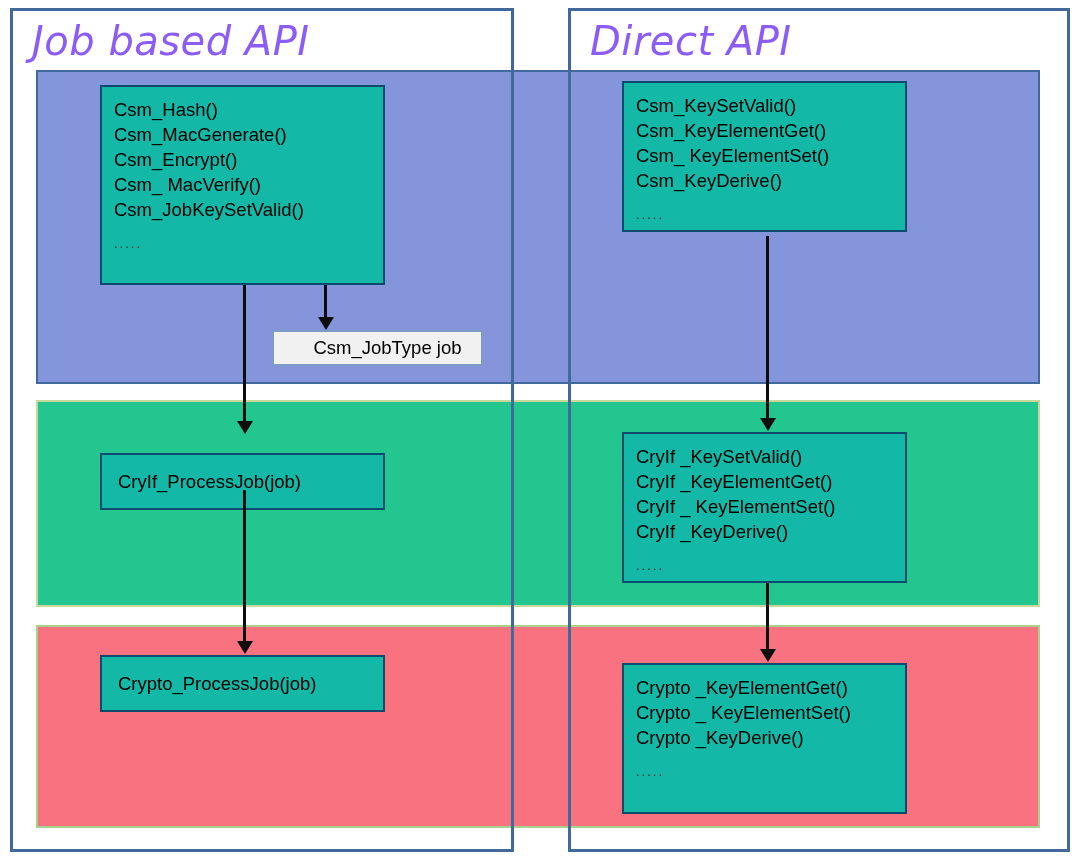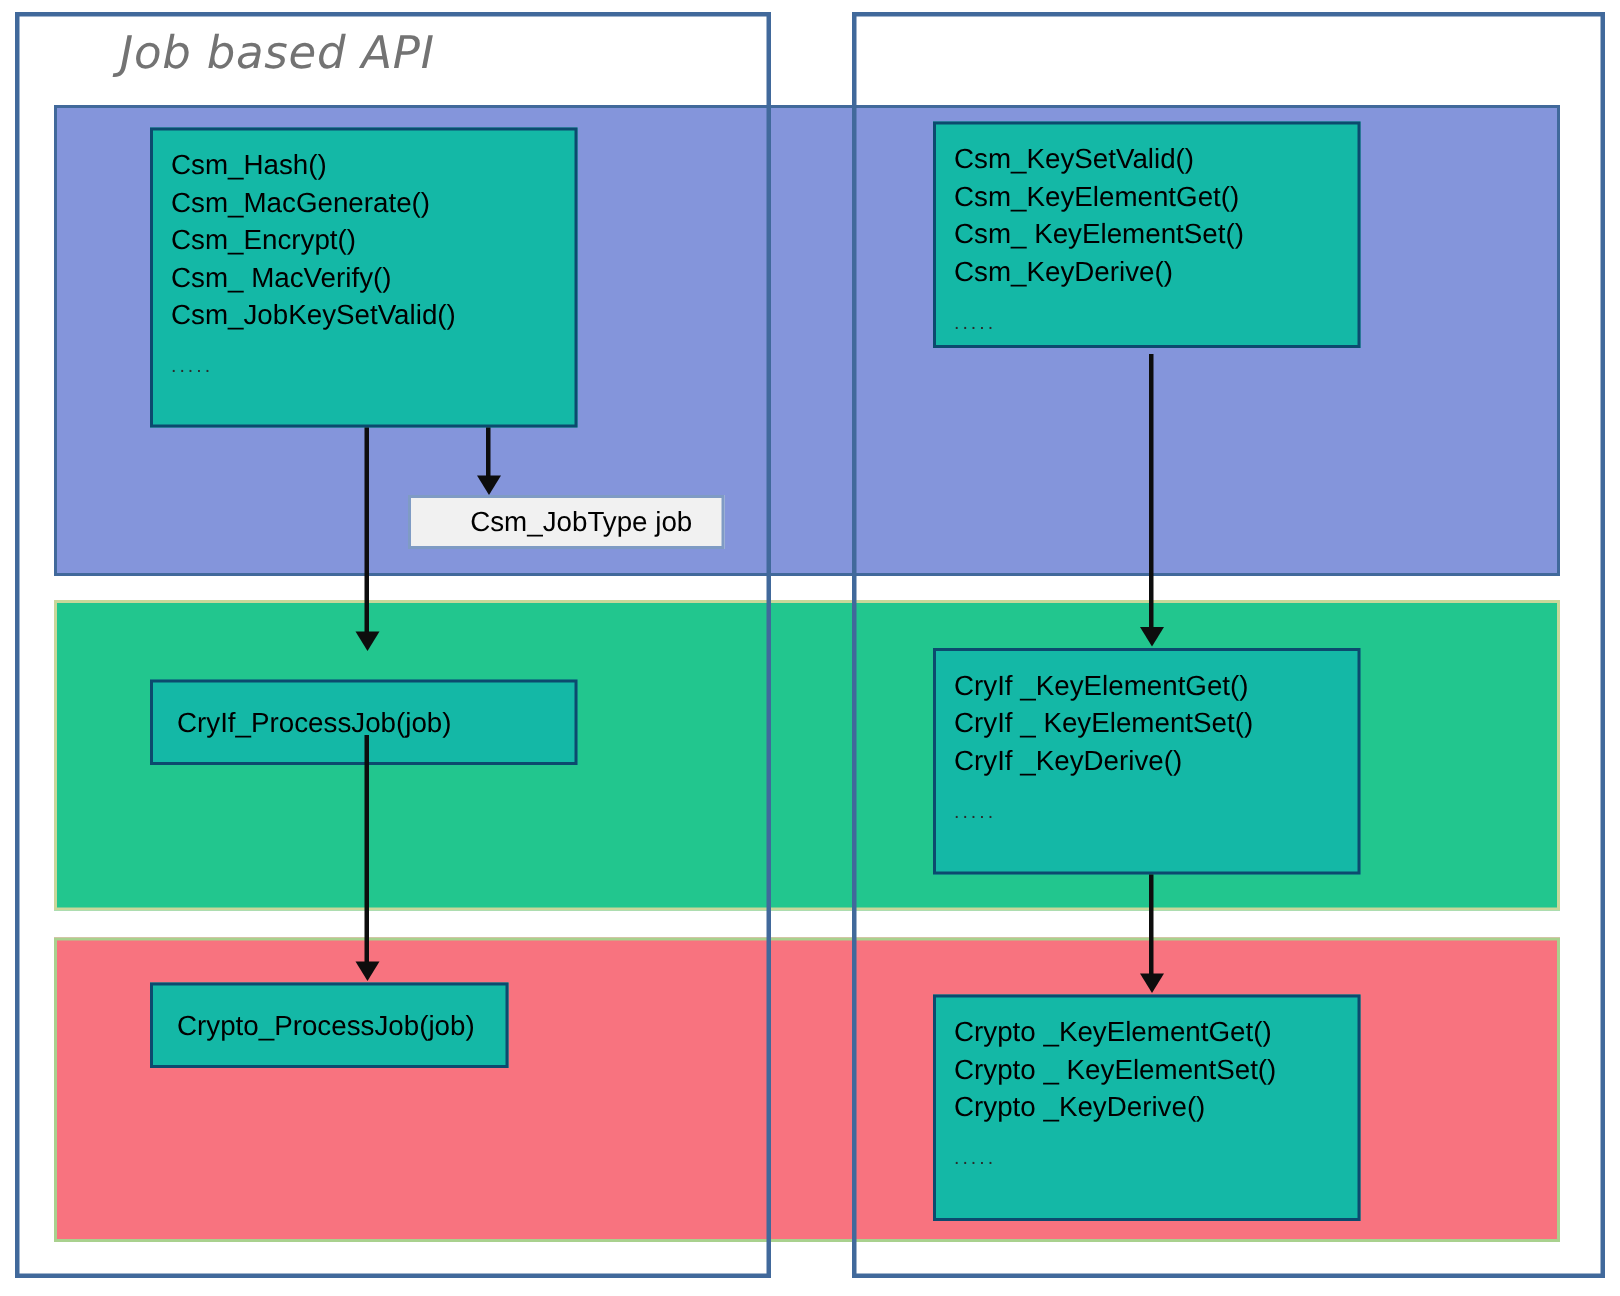--- a/index.html
+++ b/index.html
@@ -14,25 +14,24 @@
   .outer-frame{
     position:absolute;
     border:3px solid #41699b;
     background:transparent;
     box-sizing:border-box;
   }
   .frame-title{
     position:absolute;
     font-family:"DejaVu Sans",sans-serif;
     font-style:italic;
-    font-size:30px;
-    color:#737373;
+    font-size:40px;
+    color:#8b5cf6;
     white-space:nowrap;
     letter-spacing:0.5px;
-    margin-left:48px;
   }
   
   .band{
     position:absolute;
     box-sizing:border-box;
   }
   .band-purple{background:#8495db;border:2px solid #41699b;}
   .band-green{background:#22c68e;border:2px solid #c9d79a;}
   .band-red{background:#f8737f;border:2px solid #a9d18e;}
   
@@ -92,20 +91,21 @@
 <div id="canvas">
 
   <div class="band band-purple" style="left:36px;top:70px;width:1004px;height:314px;"></div>
   <div class="band band-green" style="left:36px;top:400px;width:1004px;height:207px;"></div>
   <div class="band band-red" style="left:36px;top:625px;width:1004px;height:203px;"></div>
 
   <div class="outer-frame" style="left:10px;top:8px;width:504px;height:844px;"></div>
   <div class="outer-frame" style="left:568px;top:8px;width:502px;height:844px;"></div>
 
   <div class="frame-title" style="left:32px;top:18px;">Job based API</div>
+  <div class="frame-title" style="left:590px;top:18px;">Direct API</div>
 
   <div class="api-box" style="left:100px;top:85px;width:285px;height:200px;">
     <span class="api-line">Csm_Hash()</span>
     <span class="api-line">Csm_MacGenerate()</span>
     <span class="api-line">Csm_Encrypt()</span>
     <span class="api-line">Csm_ MacVerify()</span>
     <span class="api-line">Csm_JobKeySetValid()</span>
     <span class="api-line ellipsis">.....</span>
   </div>
 
@@ -115,34 +115,35 @@
   <div class="data-box" style="left:272px;top:330px;width:211px;height:36px;">Csm_JobType job</div>
 
   <div class="conn" style="left:243px;top:285px;height:138px;"></div>
   <div class="arrowhead" style="left:237px;top:421px;"></div>
 
   <div class="api-box single" style="left:100px;top:433px;width:285px;height:57px;margin-top:20px;">CryIf_ProcessJob(job)</div>
 
   <div class="conn" style="left:243px;top:490px;height:153px;"></div>
   <div class="arrowhead" style="left:237px;top:641px;"></div>
 
-  <div class="api-box single" style="left:100px;top:655px;width:239px;height:57px;">Crypto_ProcessJob(job)</div>
+  <div class="api-box single" style="left:100px;top:655px;width:285px;height:57px;">Crypto_ProcessJob(job)</div>
 
   <div class="api-box" style="left:622px;top:81px;width:285px;height:151px;">
     <span class="api-line">Csm_KeySetValid()</span>
     <span class="api-line">Csm_KeyElementGet()</span>
     <span class="api-line">Csm_ KeyElementSet()</span>
     <span class="api-line">Csm_KeyDerive()</span>
     <span class="api-line ellipsis">.....</span>
   </div>
 
   <div class="conn" style="left:766px;top:236px;height:184px;"></div>
   <div class="arrowhead" style="left:760px;top:418px;"></div>
 
   <div class="api-box" style="left:622px;top:432px;width:285px;height:151px;">
+    <span class="api-line">CryIf _KeySetValid()</span>
     <span class="api-line">CryIf _KeyElementGet()</span>
     <span class="api-line">CryIf _ KeyElementSet()</span>
     <span class="api-line">CryIf _KeyDerive()</span>
     <span class="api-line ellipsis">.....</span>
   </div>
 
   <div class="conn" style="left:766px;top:583px;height:68px;"></div>
   <div class="arrowhead" style="left:760px;top:649px;"></div>
 
   <div class="api-box" style="left:622px;top:663px;width:285px;height:151px;">

